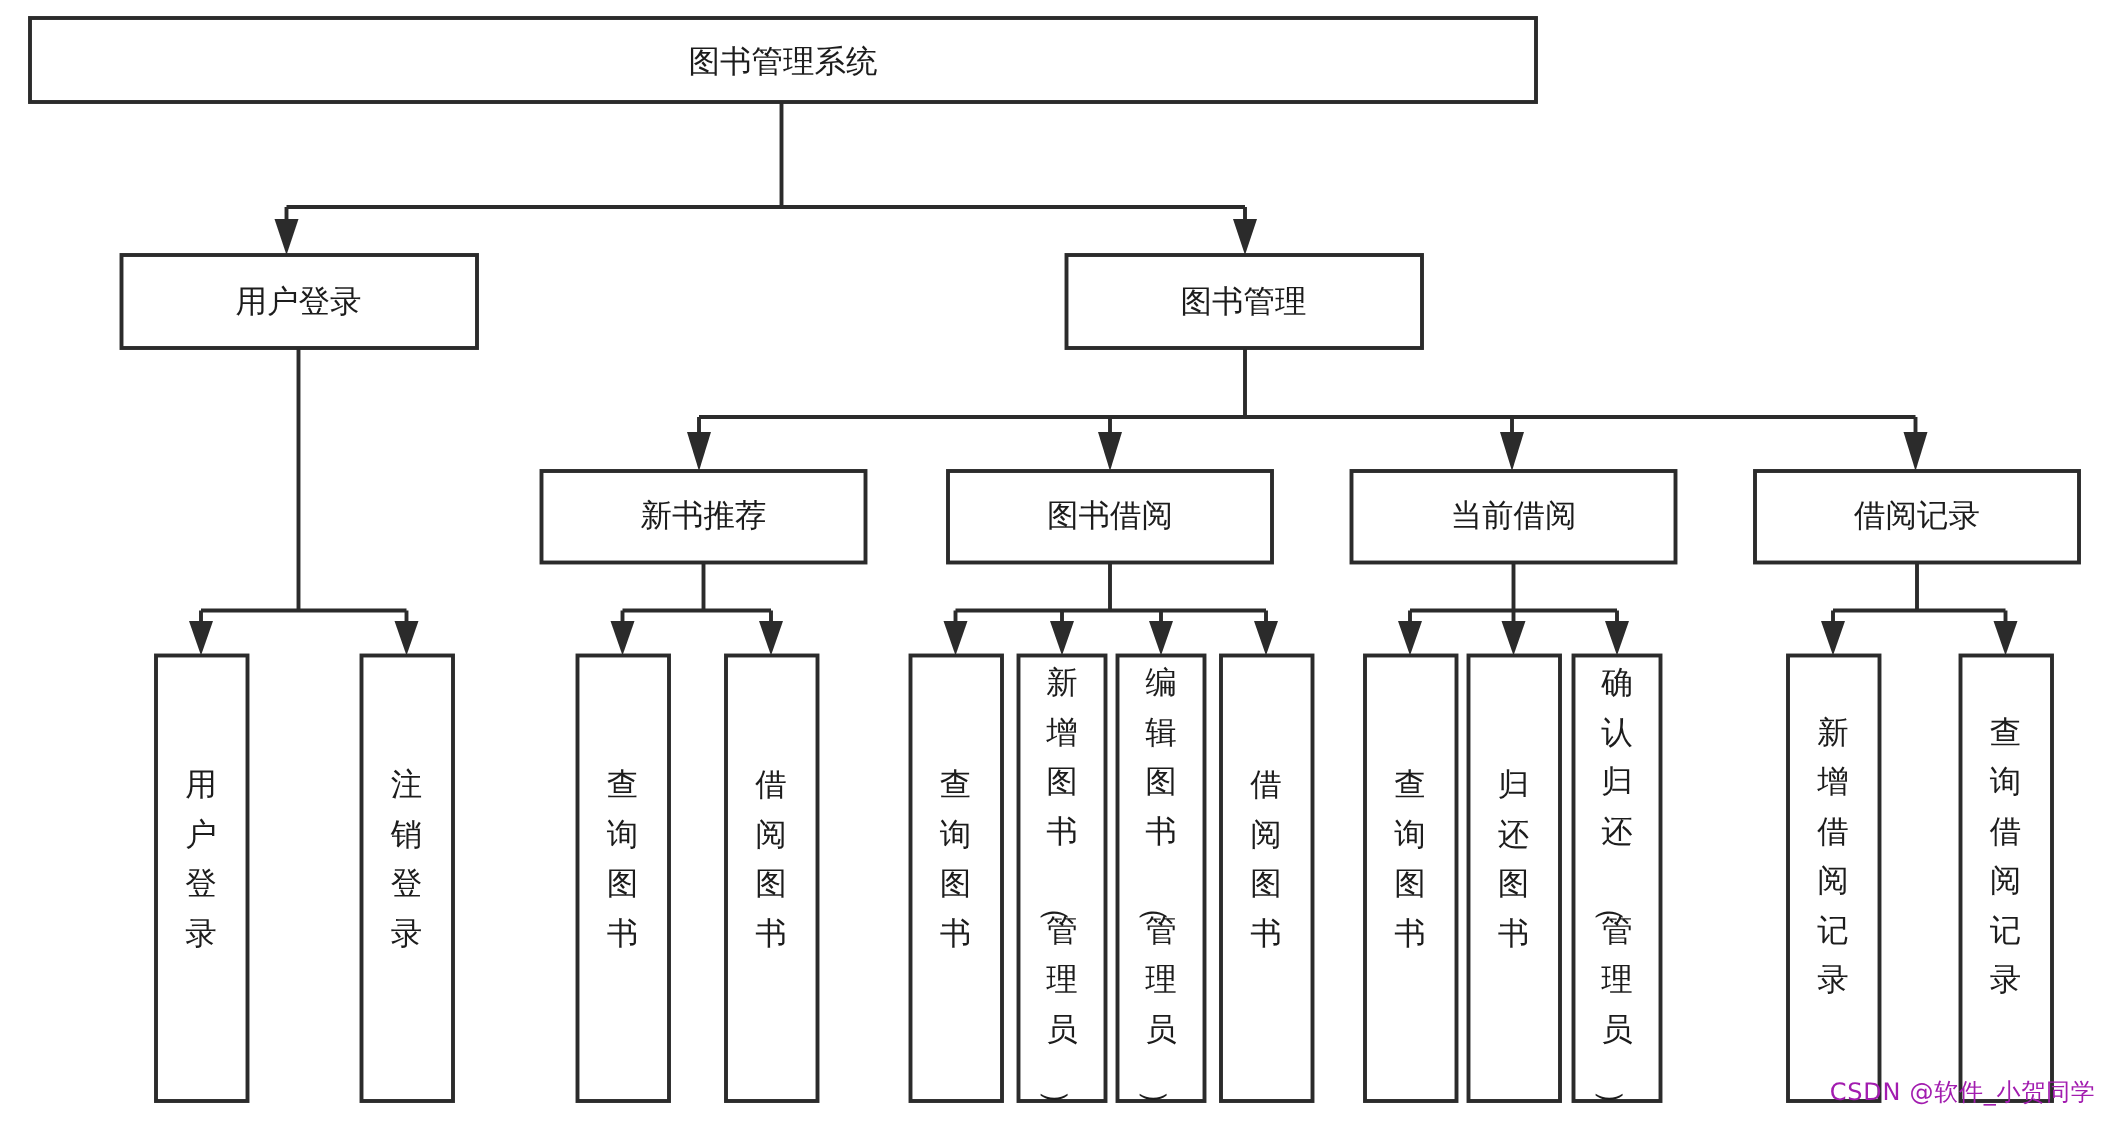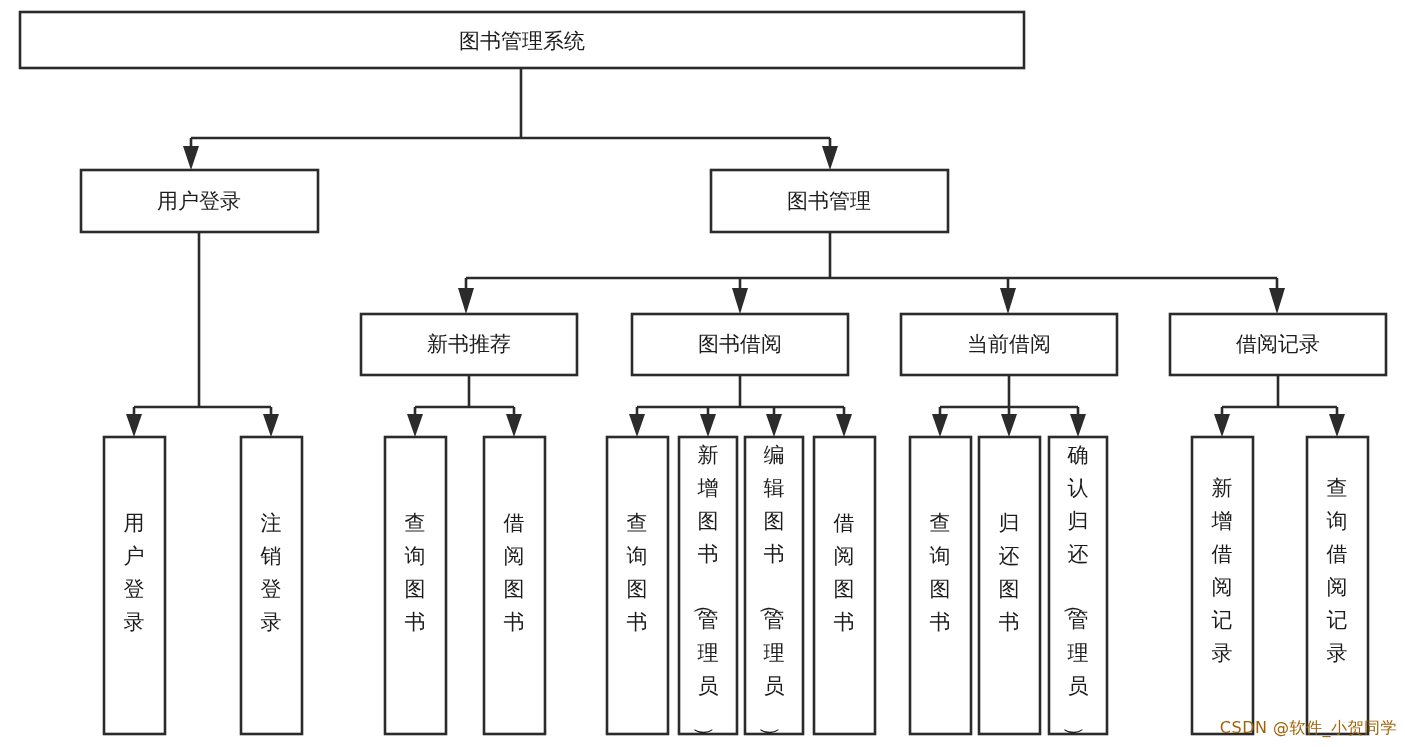--- a/index.html
+++ b/index.html
@@ -54,21 +54,21 @@
     font-size: 21px;
     fill: #1c1c1c;
     text-anchor: middle;
   }
   .watermark-text {
     position: absolute;
     right: 8px;
     bottom: 8px;
     font-family: "DejaVu Sans", "Liberation Sans", sans-serif;
     font-size: 16px;
-    color: #a16207;
+    color: #a21caf;
     letter-spacing: 0.5px;
     white-space: nowrap;
     user-select: none;
   }
 </style>
 </head>
 <body>
 
 <div id="diagram-root">
 

